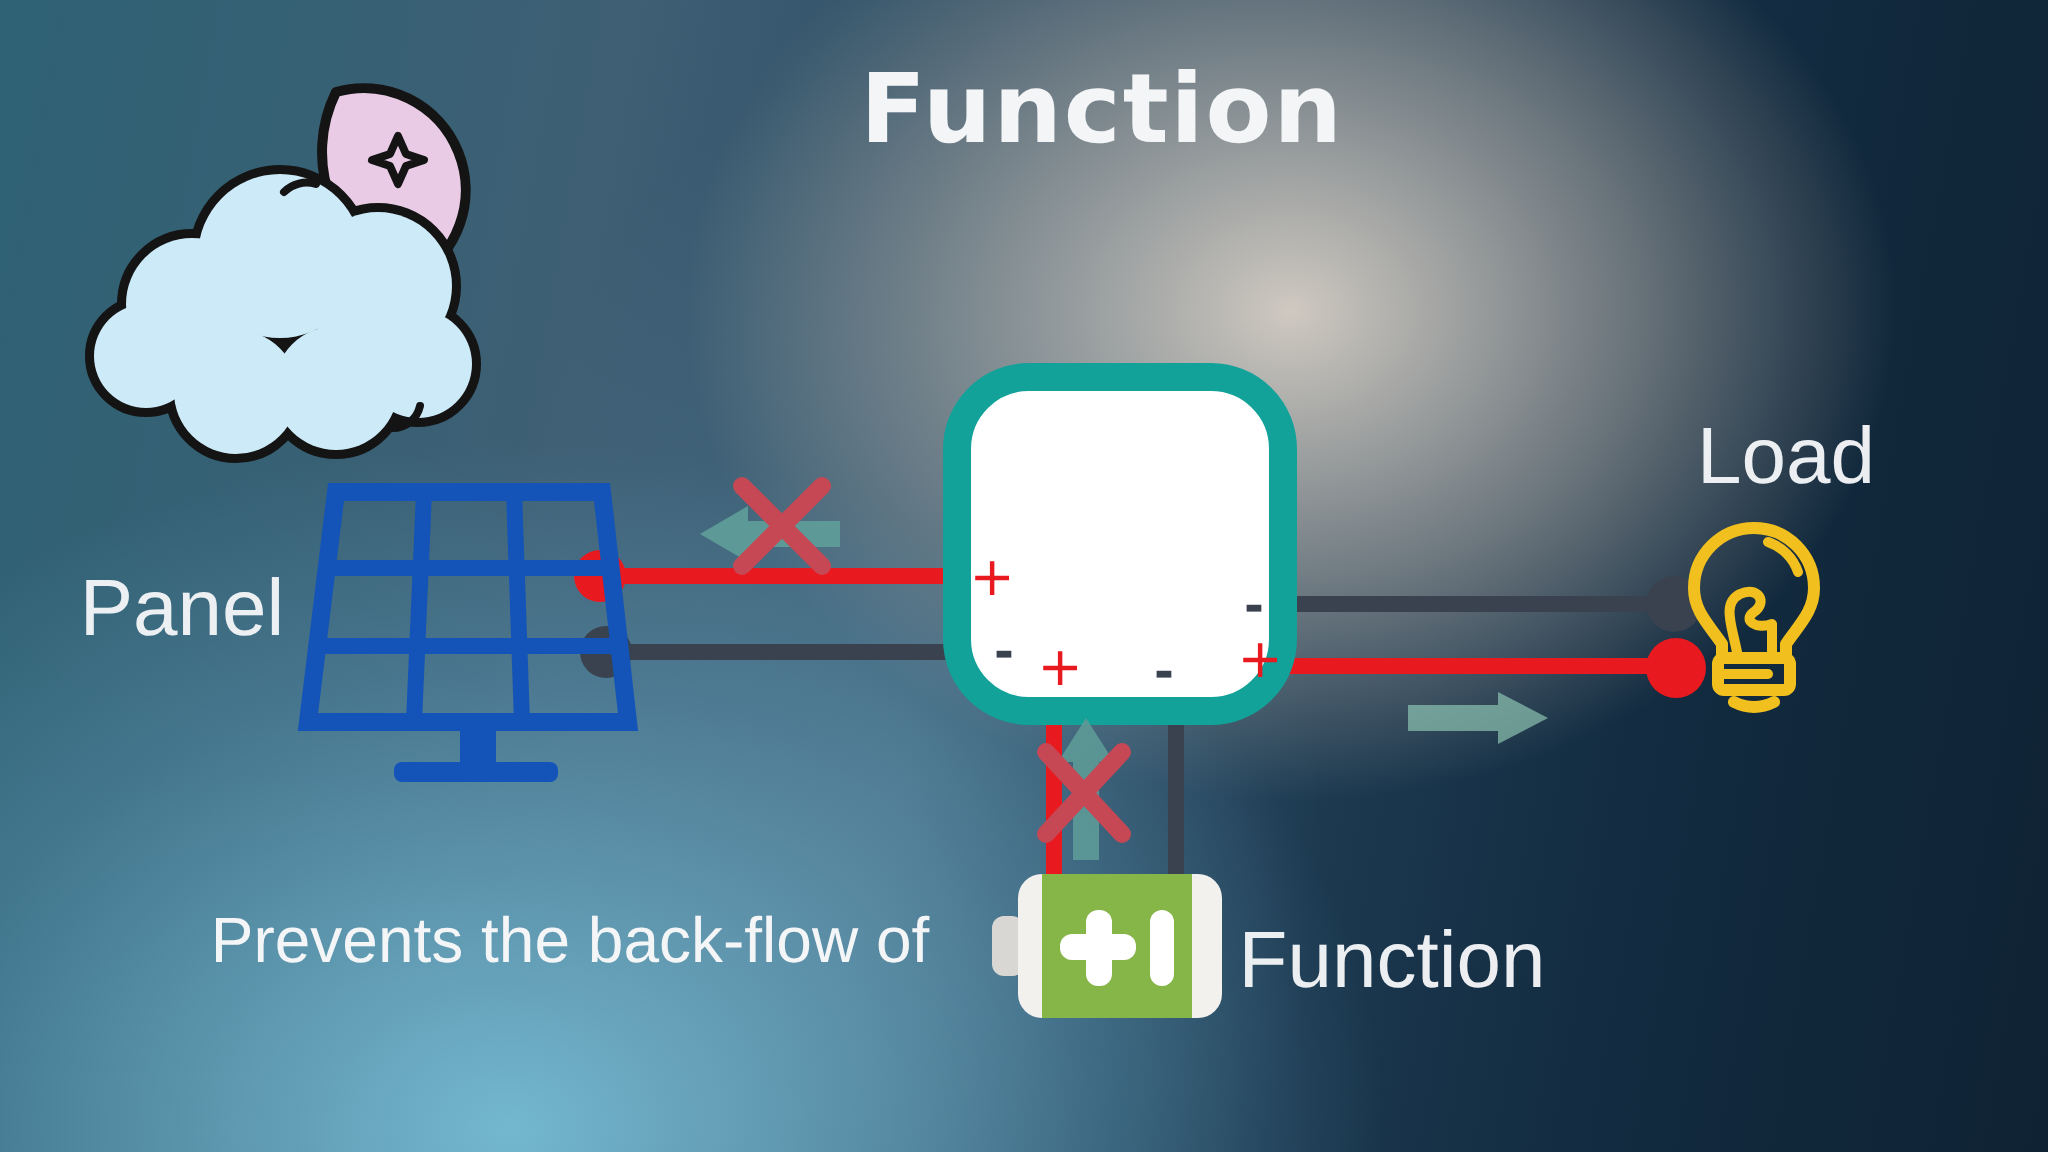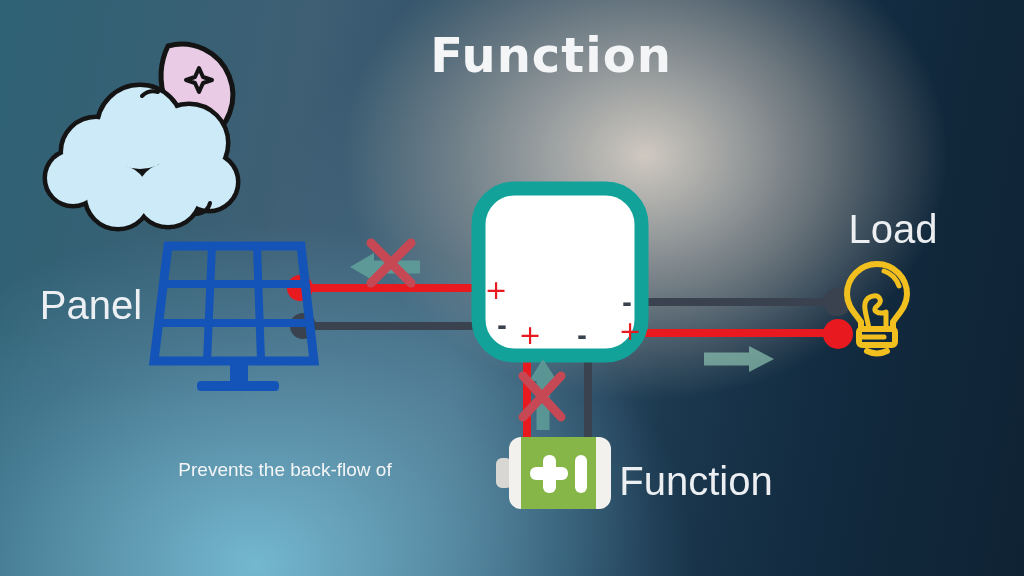--- a/index.html
+++ b/index.html
@@ -9,21 +9,21 @@
     background:
       radial-gradient(420px 340px at 63% 27%, rgba(216,208,198,0.95), rgba(168,166,162,0.50) 45%, rgba(120,130,140,0) 72%),
       radial-gradient(300px 520px at 44% 68%, rgba(150,200,220,0.22), rgba(150,200,220,0) 70%),
       radial-gradient(560px 440px at 25% 98%, rgba(125,200,224,0.85), rgba(95,160,190,0.35) 52%, rgba(60,110,150,0) 78%),
       linear-gradient(100deg, #2e6274 0%, #3e5f74 28%, #24445c 55%, #132c41 78%, #0e2233 100%);
   }
   .txt{position:absolute;transform:translate(-50%,-50%);color:var(--text-white);white-space:nowrap;}
   .title{font-family:"DejaVu Sans",sans-serif;font-weight:800;font-size:48px;letter-spacing:1px;}
   .sub{font-weight:300;font-size:36px;opacity:.96;}
   .lbl{font-weight:300;font-size:40px;opacity:.97;}
-  .caption{font-weight:300;font-size:19px;line-height:40px;text-align:center;white-space:nowrap;}
+  .caption{font-weight:300;font-size:32px;line-height:40px;text-align:center;white-space:nowrap;}
   .term{position:absolute;transform:translate(-50%,-50%);font-family:"DejaVu Sans",sans-serif;line-height:1;}
   .term.pos{color:var(--wire-red);font-size:27px;font-weight:400;}
   .term.neg{color:var(--wire-dark);font-size:24px;font-weight:700;}
   svg{position:absolute;left:0;top:0;}
 </style>
 </head>
 <body>
 
 <div id="stage">
 

